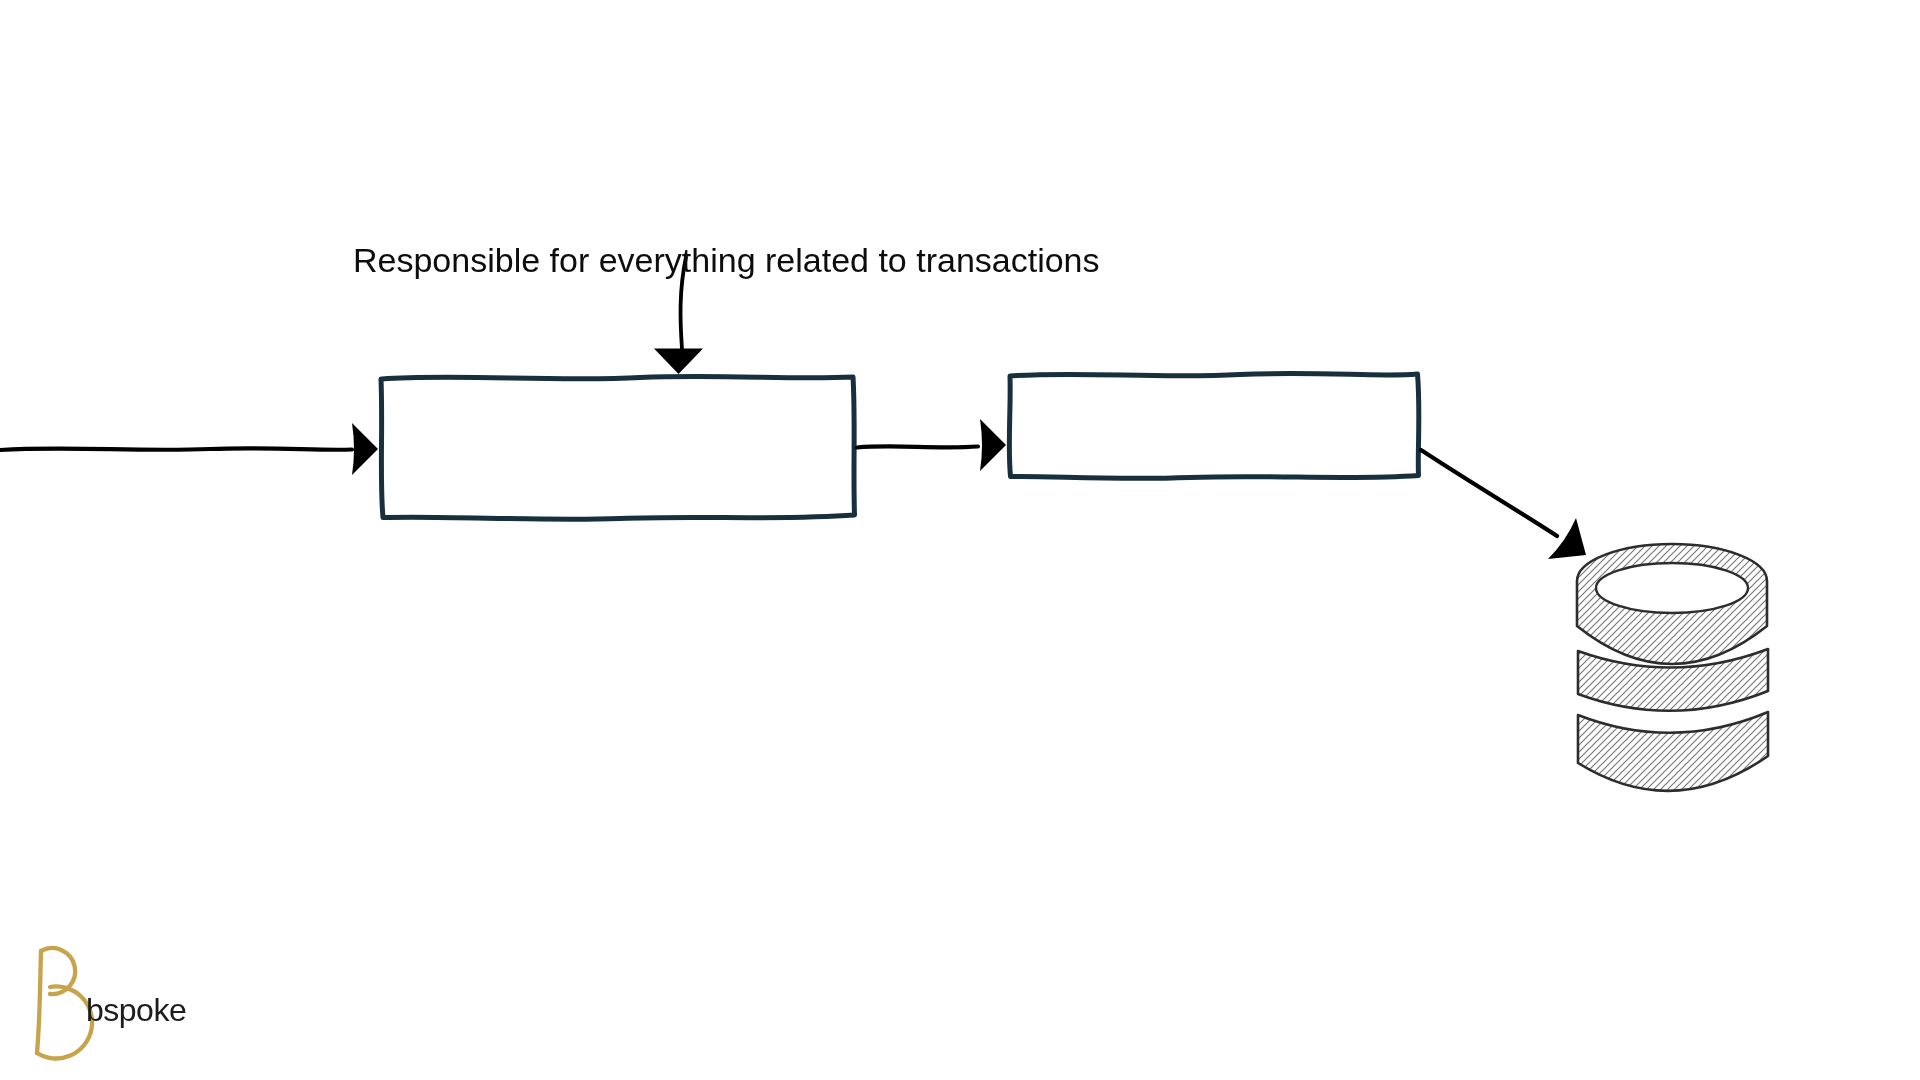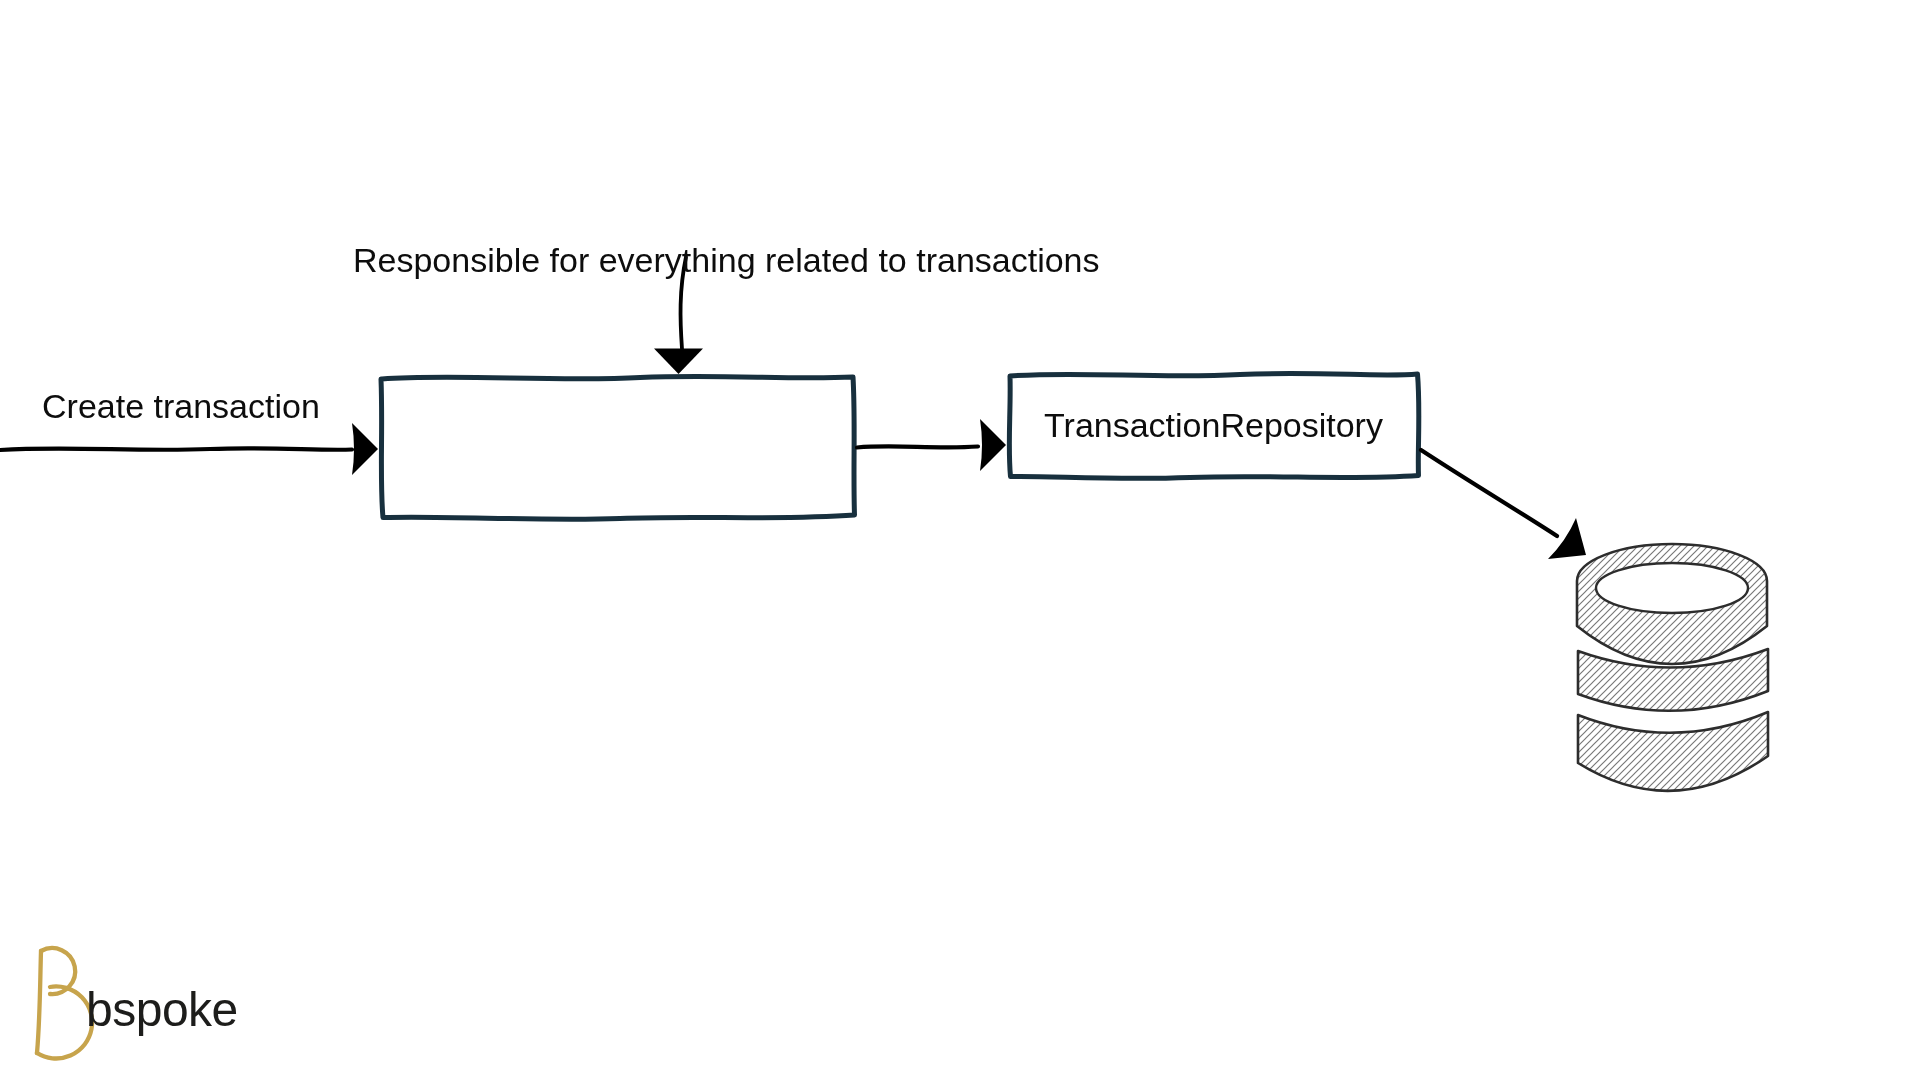--- a/index.html
+++ b/index.html
@@ -46,21 +46,21 @@
     align-items:center;
     justify-content:center;
     font-size:34px;
     color:var(--ink);
     white-space:nowrap;
   }
   .logo-text{
     position:absolute;
     left:86px;
     top:984px;
-    font-size:48px;
+    font-size:32px;
     line-height:52px;
     font-weight:500;
     letter-spacing:-0.5px;
     color:var(--logo-text);
     white-space:nowrap;
   }
 
   #annotation-label{left:353px;top:206px;margin-top:32px;}
   #create-transaction-label{left:42px;top:384px;}
   #service-label{left:380px;top:375px;width:475px;height:143px;}
@@ -125,20 +125,18 @@
 
     <g>
       <path class="logo-stroke" d="M 41 951 C 40 985 40 1019 37 1053"></path>
       <path class="logo-stroke" d="M 41 951 A 23 23 0 1 1 50 994"></path>
       <path class="logo-stroke" d="M 50 987 A 36 36 0 1 1 37 1053"></path>
     </g>
   </svg>
 
   <div class="label" id="annotation-label">Responsible for everything related to transactions</div>
 
-  <div class="label" id="create-transaction-label">Create transaction</div>
 
 
-  <div class="node-label" id="repository-label">TransactionRepository</div>
 
   <div class="logo-text">bspoke</div>
 
 </div>
 
 </body></html>

